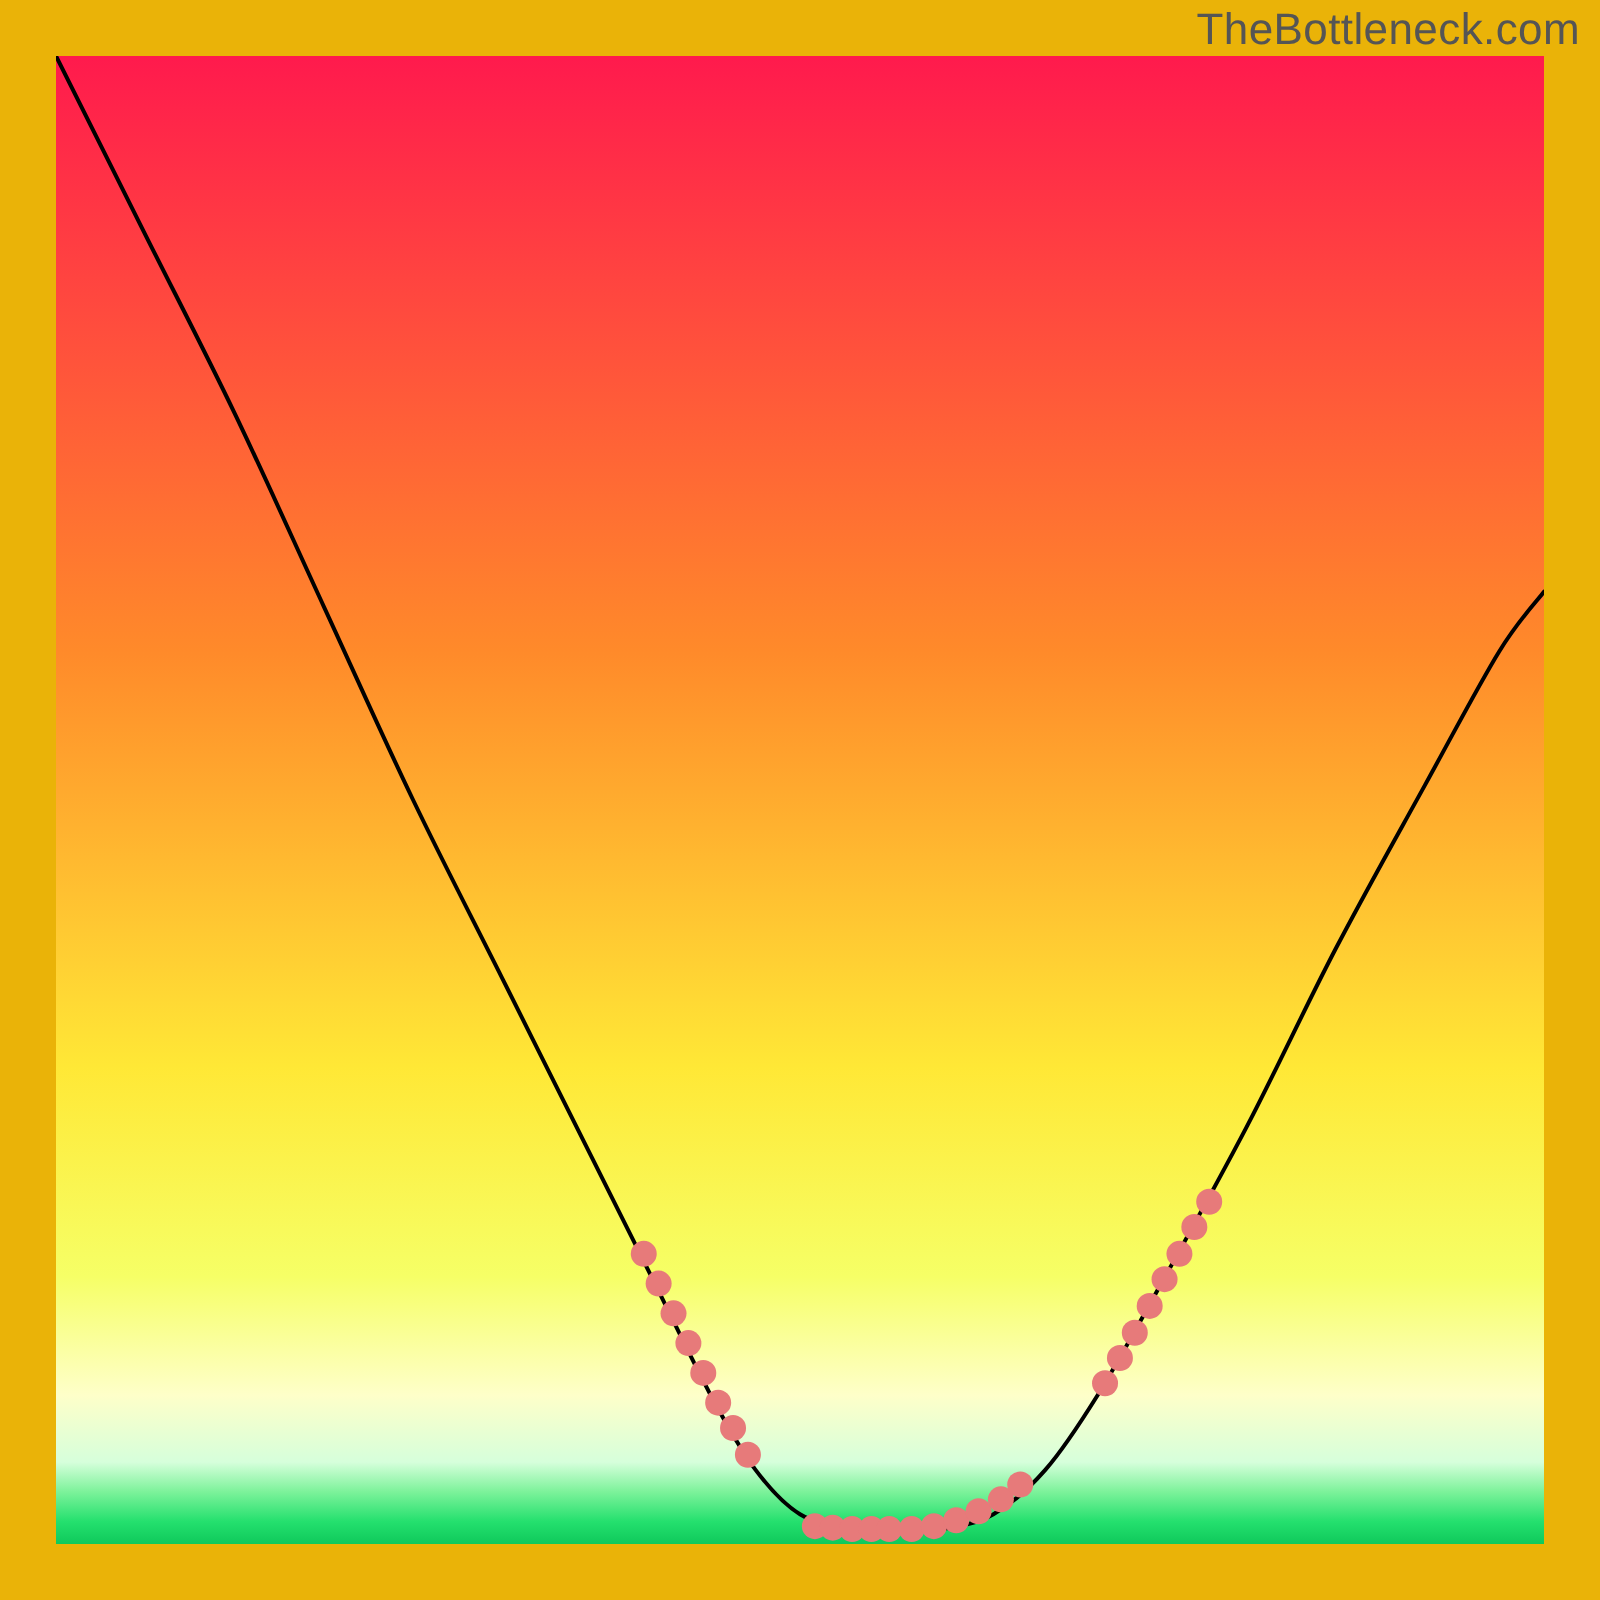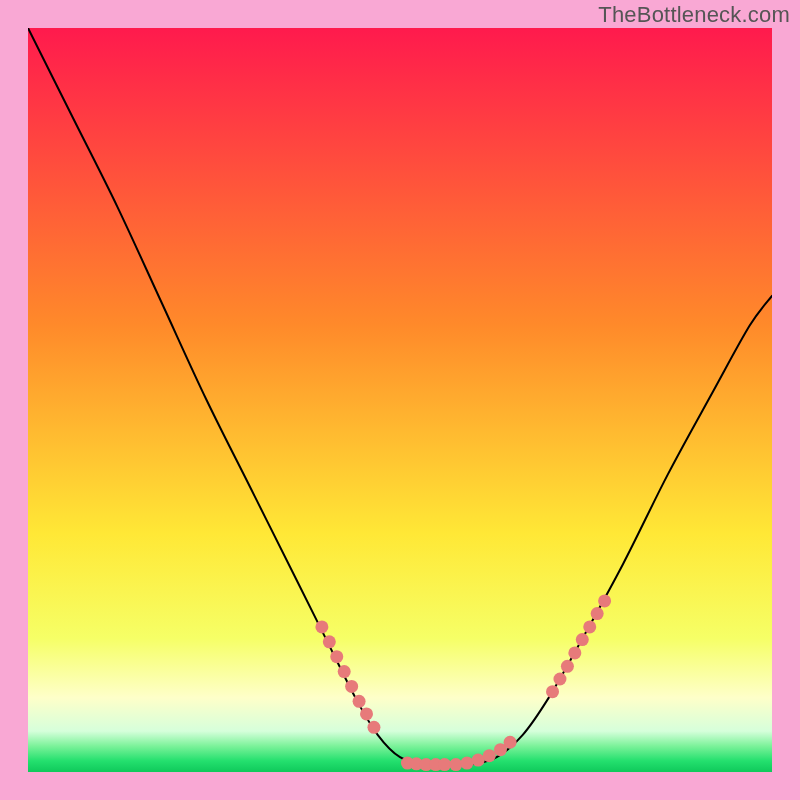--- a/index.html
+++ b/index.html
@@ -10,21 +10,21 @@
     background: #000;
     font-family: Arial, Helvetica, sans-serif;
     overflow: hidden;
   }
   .frame {
     position: absolute;
     left: 0;
     top: 0;
     width: 800px;
     height: 800px;
-    background: #f9a8d4;
+    background: #eab308;
   }
   .watermark {
     position: absolute;
     top: 2px;
     right: 10px;
     color: #555;
     font-size: 22px;
     font-weight: 500;
     letter-spacing: 0.2px;
     z-index: 30;

